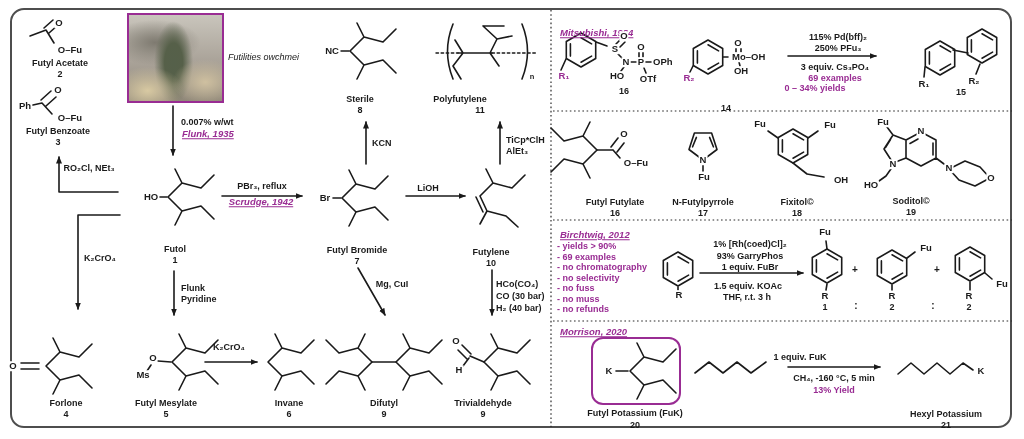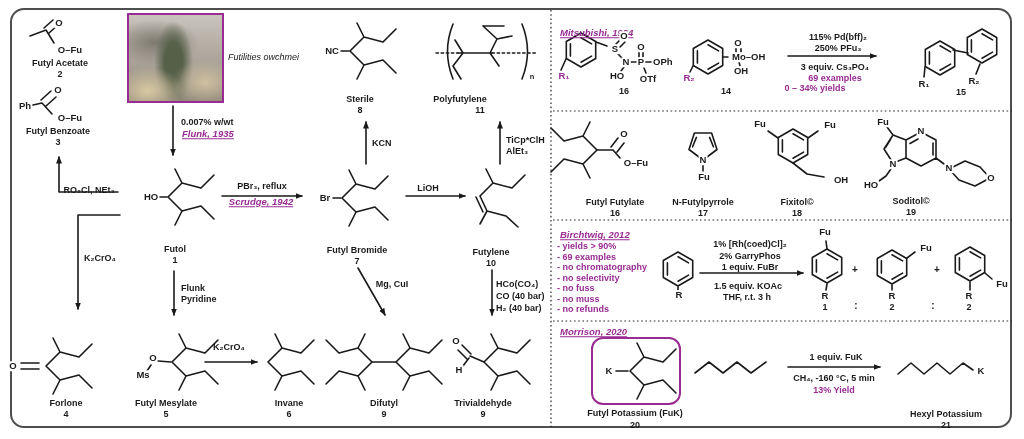--- a/index.html
+++ b/index.html
@@ -181,21 +181,21 @@
   <div class="t" style="left:60px;top:63px">Futyl Acetate</div>
   <div class="t" style="left:60px;top:74px">2</div>
   <div class="t atom" style="left:25px;top:106px">Ph</div>
   <div class="t atom" style="left:58px;top:90px">O</div>
   <div class="t atom" style="left:70px;top:118px">O–Fu</div>
   <div class="t" style="left:58px;top:131px">Futyl Benzoate</div>
   <div class="t" style="left:58px;top:142px">3</div>
   <div class="t L it" style="left:228px;top:57px">Futilities owchmei</div>
   <div class="t L" style="left:181px;top:122px">0.007% w/wt</div>
   <div class="t L ttl" style="left:182px;top:134px">Flunk, 1935</div>
-  <div class="t" style="left:89px;top:190px">RO₂Cl, NEt₃</div>
+  <div class="t" style="left:89px;top:168px">RO₂Cl, NEt₃</div>
   <div class="t atom" style="left:151px;top:197px">HO</div>
   <div class="t" style="left:175px;top:249px">Futol</div>
   <div class="t" style="left:175px;top:260px">1</div>
   <div class="t" style="left:262px;top:186px">PBr₃, reflux</div>
   <div class="t ttl" style="left:261px;top:202px">Scrudge, 1942</div>
   <div class="t atom" style="left:325px;top:198px">Br</div>
   <div class="t" style="left:357px;top:250px">Futyl Bromide</div>
   <div class="t" style="left:357px;top:261px">7</div>
   <div class="t L" style="left:372px;top:143px">KCN</div>
   <div class="t" style="left:360px;top:99px">Sterile</div>
@@ -219,21 +219,21 @@
   <div class="t atom" style="left:153px;top:358px">O</div>
   <div class="t" style="left:166px;top:403px">Futyl Mesylate</div>
   <div class="t" style="left:166px;top:414px">5</div>
   <div class="t" style="left:229px;top:347px">K₂CrO₄</div>
   <div class="t" style="left:289px;top:403px">Invane</div>
   <div class="t" style="left:289px;top:414px">6</div>
   <div class="t" style="left:392px;top:284px">Mg, CuI</div>
   <div class="t" style="left:384px;top:403px">Difutyl</div>
   <div class="t" style="left:384px;top:414px">9</div>
   <div class="t L" style="left:496px;top:284px">HCo(CO₄)</div>
-  <div class="t L" style="left:496px;top:296px">CO (40 bar)</div>
+  <div class="t L" style="left:496px;top:296px">CO (30 bar)</div>
   <div class="t L" style="left:496px;top:308px">H₂ (40 bar)</div>
   <div class="t atom" style="left:456px;top:341px">O</div>
   <div class="t atom" style="left:459px;top:370px">H</div>
   <div class="t" style="left:483px;top:403px">Trivialdehyde</div>
   <div class="t" style="left:483px;top:414px">9</div>
 
   <div class="t L ttl" style="left:560px;top:33px">Mitsubishi, 1984</div>
   <div class="t atom pp" style="left:564px;top:76px">R₁</div>
   <div class="t atom" style="left:615px;top:49px">S</div>
   <div class="t atom" style="left:624px;top:36px">O</div>
@@ -241,21 +241,21 @@
   <div class="t atom" style="left:617px;top:76px">HO</div>
   <div class="t atom" style="left:641px;top:62px">P</div>
   <div class="t atom" style="left:641px;top:47px">O</div>
   <div class="t L atom" style="left:652px;top:62px">OPh</div>
   <div class="t atom" style="left:648px;top:79px">OTf</div>
   <div class="t" style="left:624px;top:91px">16</div>
   <div class="t atom pp" style="left:689px;top:78px">R₂</div>
   <div class="t L atom" style="left:731px;top:57px">Mo–OH</div>
   <div class="t atom" style="left:738px;top:43px">O</div>
   <div class="t atom" style="left:741px;top:71px">OH</div>
-  <div class="t" style="left:726px;top:91px">14</div>
+  <div class="t" style="left:726px;top:108px">14</div>
   <div class="t" style="left:838px;top:37px">115% Pd(bff)₂</div>
   <div class="t" style="left:838px;top:48px">250% PFu₃</div>
   <div class="t" style="left:835px;top:67px">3 equiv. Cs₃PO₄</div>
   <div class="t pp" style="left:835px;top:78px">69 examples</div>
   <div class="t pp" style="left:815px;top:88px">0 – 34% yields</div>
   <div class="t atom" style="left:924px;top:84px">R₁</div>
   <div class="t atom" style="left:974px;top:81px">R₂</div>
   <div class="t" style="left:961px;top:92px">15</div>
 
   <div class="t atom" style="left:624px;top:134px">O</div>
@@ -283,21 +283,21 @@
   <div class="t L ttl" style="left:560px;top:235px">Birchtwig, 2012</div>
   <div class="t L pp" style="left:557px;top:246px">- yields &gt; 90%</div>
   <div class="t L pp" style="left:557px;top:257px">- 69 examples</div>
   <div class="t L pp" style="left:557px;top:267px">- no chromatography</div>
   <div class="t L pp" style="left:557px;top:278px">- no selectivity</div>
   <div class="t L pp" style="left:557px;top:288px">- no fuss</div>
   <div class="t L pp" style="left:557px;top:299px">- no muss</div>
   <div class="t L pp" style="left:557px;top:309px">- no refunds</div>
   <div class="t atom" style="left:679px;top:295px">R</div>
   <div class="t" style="left:750px;top:244px">1% [Rh(coed)Cl]₂</div>
-  <div class="t" style="left:750px;top:256px">2% GarryPhos</div>
+  <div class="t" style="left:750px;top:256px">93% GarryPhos</div>
   <div class="t" style="left:750px;top:267px">1 equiv. FuBr</div>
   <div class="t" style="left:748px;top:286px">1.5 equiv. KOAc</div>
   <div class="t" style="left:747px;top:297px">THF, r.t. 3 h</div>
   <div class="t atom" style="left:825px;top:232px">Fu</div>
   <div class="t atom" style="left:825px;top:296px">R</div>
   <div class="t" style="left:825px;top:307px">1</div>
   <div class="t op" style="left:855px;top:270px">+</div>
   <div class="t op" style="left:856px;top:306px">:</div>
   <div class="t atom" style="left:926px;top:248px">Fu</div>
   <div class="t atom" style="left:892px;top:296px">R</div>
@@ -305,19 +305,19 @@
   <div class="t op" style="left:937px;top:270px">+</div>
   <div class="t op" style="left:933px;top:306px">:</div>
   <div class="t atom" style="left:1002px;top:284px">Fu</div>
   <div class="t atom" style="left:969px;top:296px">R</div>
   <div class="t" style="left:969px;top:307px">2</div>
 
   <div class="t L ttl" style="left:560px;top:332px">Morrison, 2020</div>
   <div class="t atom" style="left:609px;top:371px">K</div>
   <div class="t" style="left:635px;top:413px">Futyl Potassium (FuK)</div>
   <div class="t" style="left:635px;top:425px">20</div>
-  <div class="t" style="left:836px;top:357px">1 equiv. FuK</div>
+  <div class="t" style="left:800px;top:357px">1 equiv. FuK</div>
   <div class="t" style="left:834px;top:378px">CH₄, -160 °C, 5 min</div>
   <div class="t pp" style="left:834px;top:390px">13% Yield</div>
   <div class="t atom" style="left:981px;top:371px">K</div>
   <div class="t" style="left:946px;top:414px">Hexyl Potassium</div>
   <div class="t" style="left:946px;top:425px">21</div>
 </div>
 
 </body></html>

